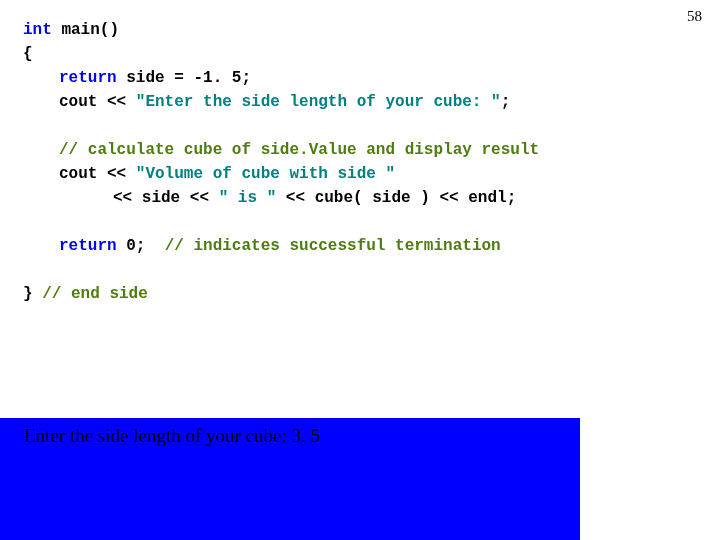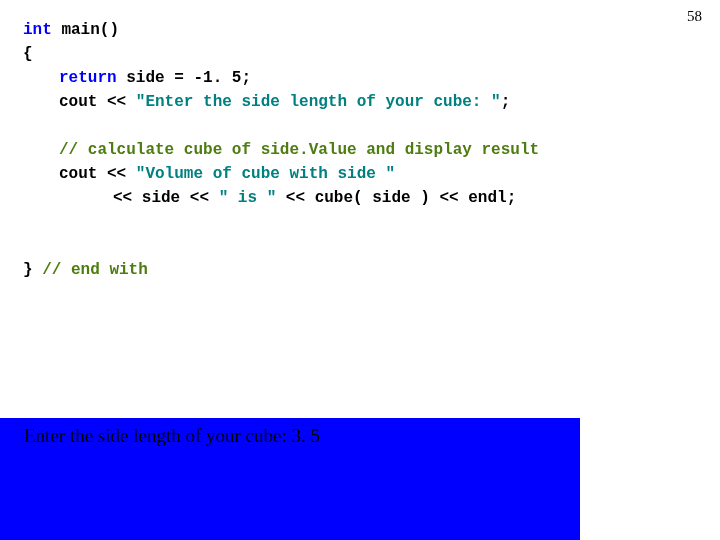--- a/index.html
+++ b/index.html
@@ -61,19 +61,20 @@
 <div class="code-block">
   <div class="code-line"><span class="kw-blue">int</span><span> main()</span></div>
   <div class="code-line">{</div>
   <div class="code-line indent1"><span class="kw-blue">return</span><span> side = -1. 5;</span></div>
   <div class="code-line indent1"><span>cout &lt;&lt; </span><span class="str-teal">"Enter the side length of your cube: "</span><span>;</span></div>
   <div class="blank"></div>
   <div class="code-line indent1"><span class="kw-green">// calculate cube of side.Value and display result</span></div>
   <div class="code-line indent1"><span>cout &lt;&lt; </span><span class="str-teal">"Volume of cube with side "</span></div>
   <div class="code-line indent2"><span>&lt;&lt; side &lt;&lt; </span><span class="str-teal">" is "</span><span> &lt;&lt; cube( side ) &lt;&lt; endl;</span></div>
   <div class="blank"></div>
+  <div class="code-line indent1"><span class="kw-blue">return</span><span> 0;  </span><span class="kw-green">// indicates successful termination</span></div>
   <div class="blank"></div>
-  <div class="code-line"><span>} </span><span class="kw-green">// end with</span></div>
+  <div class="code-line"><span>} </span><span class="kw-green">// end side</span></div>
 </div>
 
 <div class="output-block">
   <div class="output-line">Enter the side length of your cube: 3. 5</div>
 </div>
 
 </body></html>

